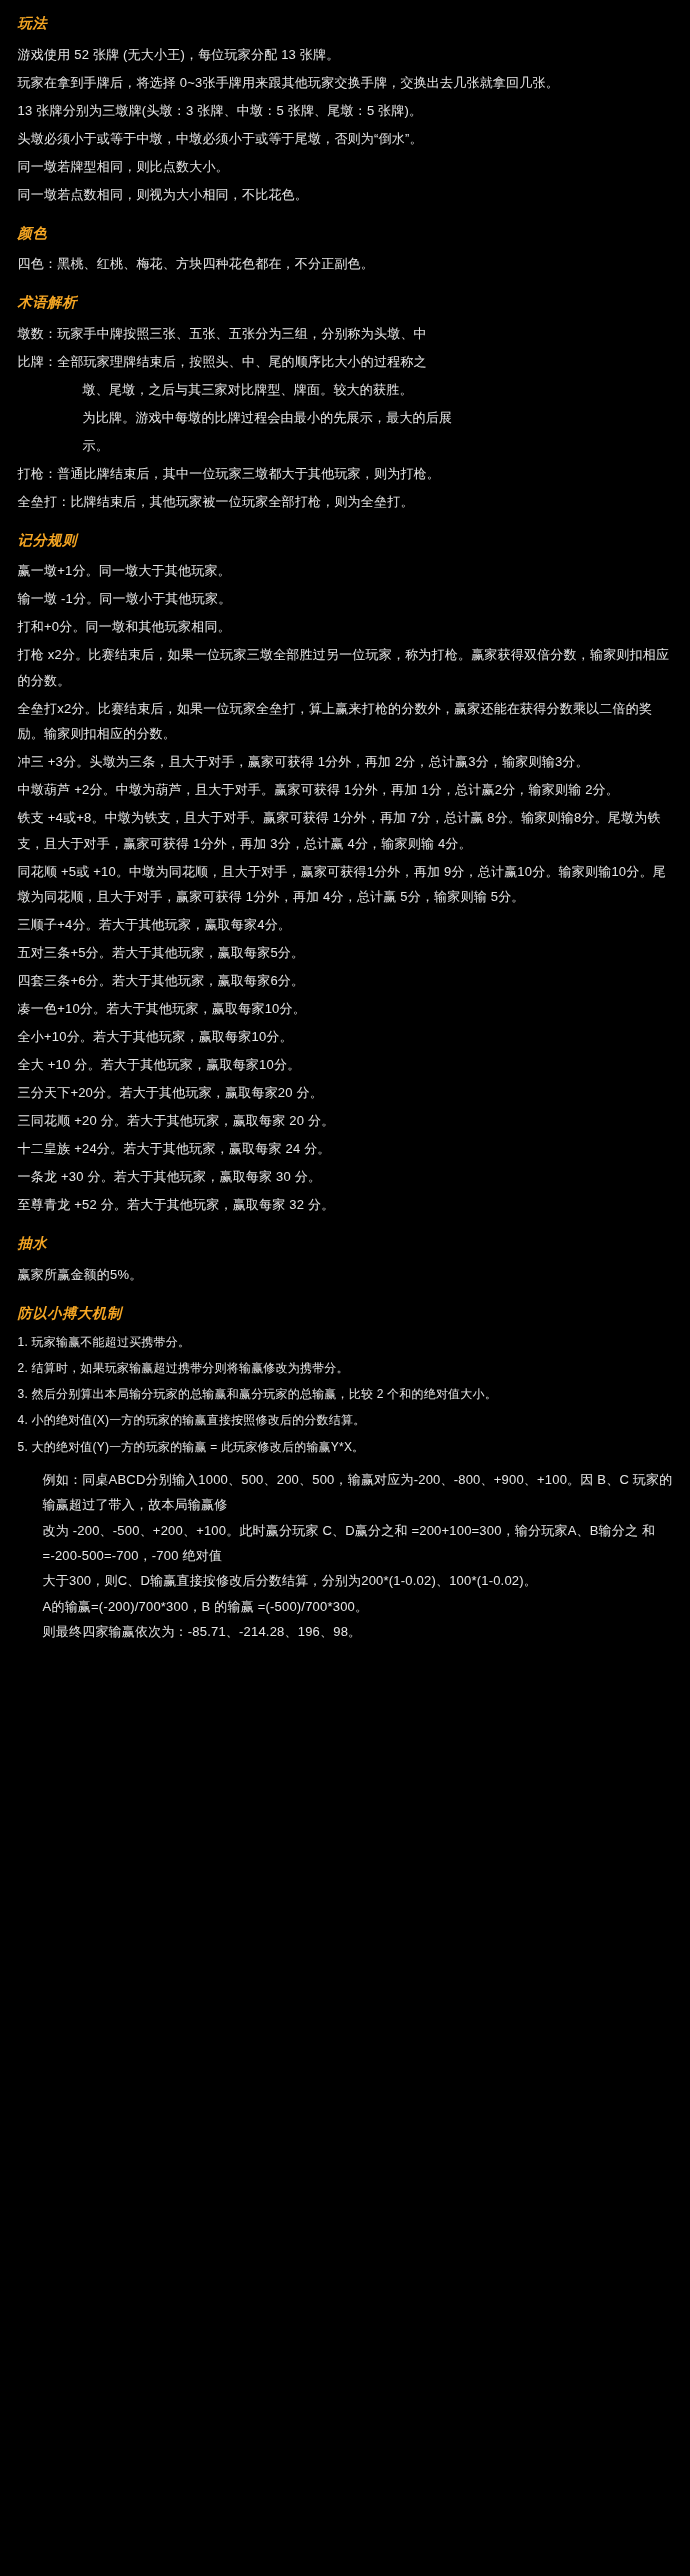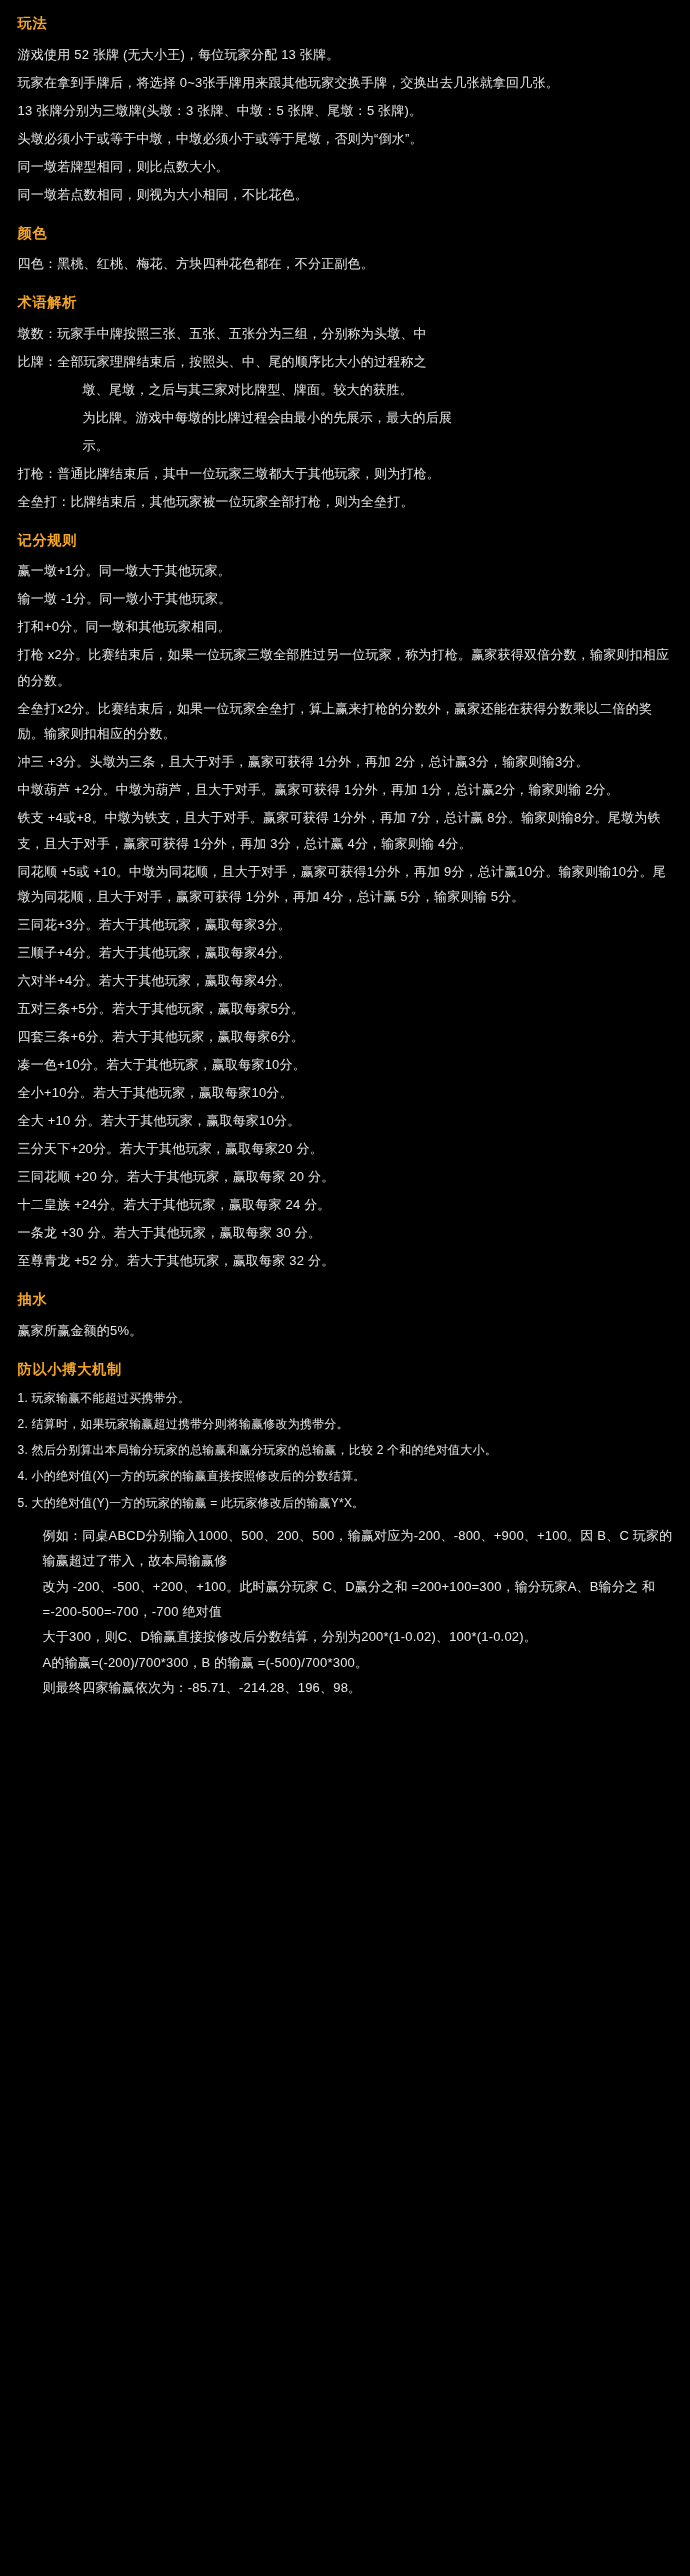--- a/index.html
+++ b/index.html
@@ -21,20 +21,21 @@
   .section {
     margin-bottom: 17.6px;
   }
   .section-title {
     color: #f5a623;
     font-size: 14.2px;
     font-weight: bold;
     letter-spacing: 0.7px;
     margin: 0 0 9.5px 0;
     line-height: 1.2;
+    font-style: italic;
   }
   .para {
     font-size: 13px;
     line-height: 1.95;
     color: #e6e6e6;
     margin: 0 0 2.7px 0;
     letter-spacing: 0.2px;
   }
   .para.indent-hang {
     padding-left: 65px;
@@ -95,23 +96,21 @@
     <div class="section-title">记分规则</div>
     <p class="para">赢一墩+1分。同一墩大于其他玩家。</p>
     <p class="para">输一墩 -1分。同一墩小于其他玩家。</p>
     <p class="para">打和+0分。同一墩和其他玩家相同。</p>
     <p class="para">打枪 x2分。比赛结束后，如果一位玩家三墩全部胜过另一位玩家，称为打枪。赢家获得双倍分数，输家则扣相应的分数。</p>
     <p class="para">全垒打x2分。比赛结束后，如果一位玩家全垒打，算上赢来打枪的分数外，赢家还能在获得分数乘以二倍的奖励。输家则扣相应的分数。</p>
     <p class="para">冲三 +3分。头墩为三条，且大于对手，赢家可获得 1分外，再加 2分，总计赢3分，输家则输3分。</p>
     <p class="para">中墩葫芦 +2分。中墩为葫芦，且大于对手。赢家可获得 1分外，再加 1分，总计赢2分，输家则输 2分。</p>
     <p class="para">铁支 +4或+8。中墩为铁支，且大于对手。赢家可获得 1分外，再加 7分，总计赢 8分。输家则输8分。尾墩为铁支，且大于对手，赢家可获得 1分外，再加 3分，总计赢 4分，输家则输 4分。</p>
     <p class="para">同花顺 +5或 +10。中墩为同花顺，且大于对手，赢家可获得1分外，再加 9分，总计赢10分。输家则输10分。尾墩为同花顺，且大于对手，赢家可获得 1分外，再加 4分，总计赢 5分，输家则输 5分。</p>
-    <p class="para">三同花+3分。若大于其他玩家，赢取每家3分。</p>
     <p class="para">三顺子+4分。若大于其他玩家，赢取每家4分。</p>
-    <p class="para">六对半+4分。若大于其他玩家，赢取每家4分。</p>
     <p class="para">五对三条+5分。若大于其他玩家，赢取每家5分。</p>
     <p class="para">四套三条+6分。若大于其他玩家，赢取每家6分。</p>
     <p class="para">凑一色+10分。若大于其他玩家，赢取每家10分。</p>
     <p class="para">全小+10分。若大于其他玩家，赢取每家10分。</p>
     <p class="para">全大 +10 分。若大于其他玩家，赢取每家10分。</p>
     <p class="para">三分天下+20分。若大于其他玩家，赢取每家20 分。</p>
     <p class="para">三同花顺 +20 分。若大于其他玩家，赢取每家 20 分。</p>
     <p class="para">十二皇族 +24分。若大于其他玩家，赢取每家 24 分。</p>
     <p class="para">一条龙 +30 分。若大于其他玩家，赢取每家 30 分。</p>
     <p class="para">至尊青龙 +52 分。若大于其他玩家，赢取每家 32 分。</p>

